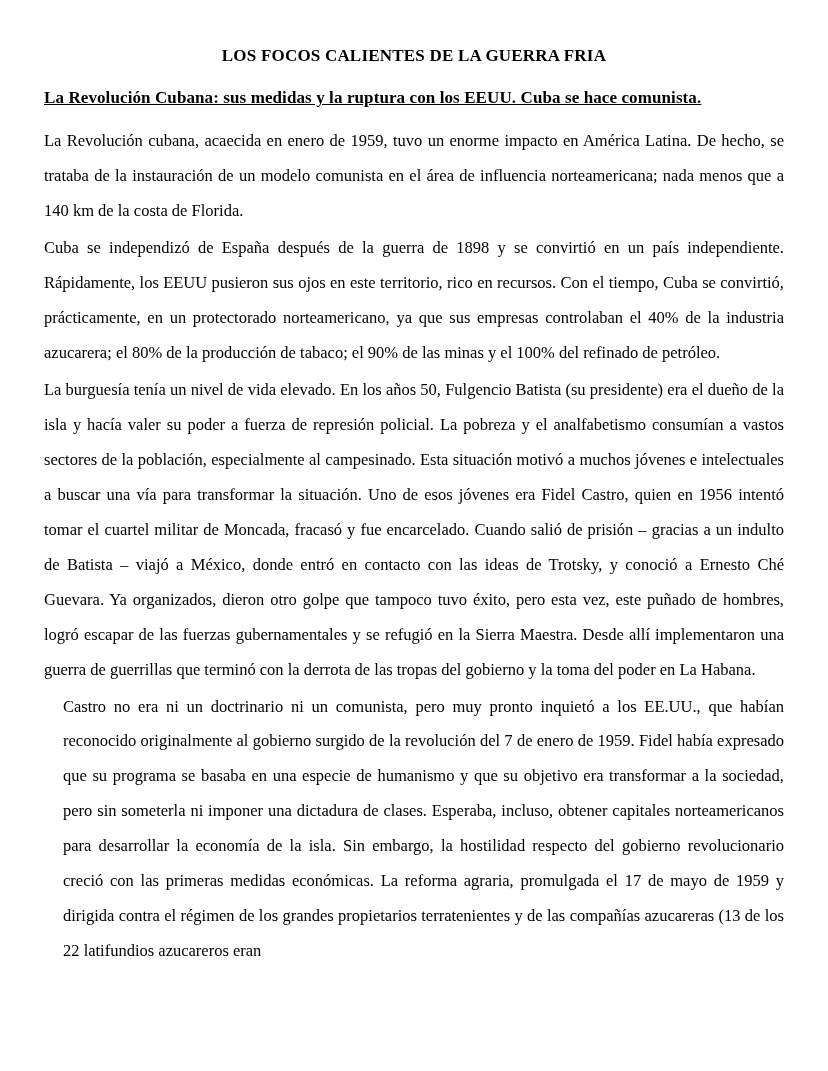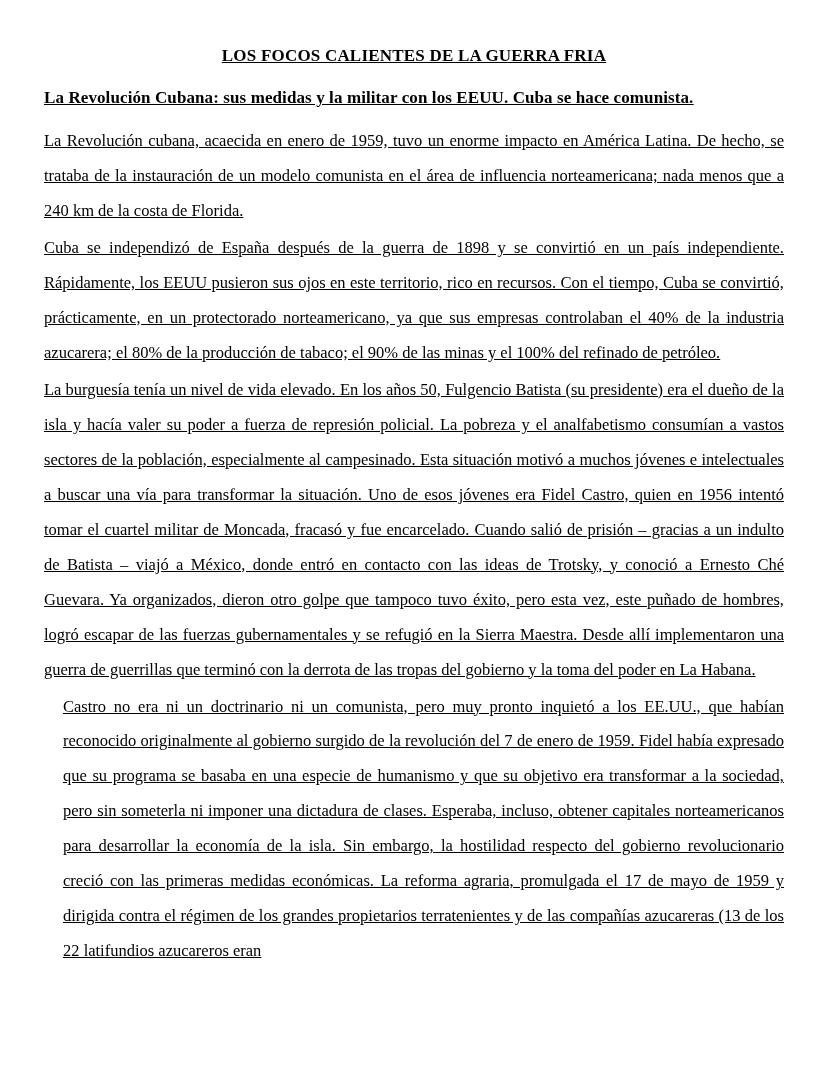--- a/index.html
+++ b/index.html
@@ -13,21 +13,20 @@
     font-family: "Liberation Serif", "DejaVu Serif", serif;
     color: #000000;
     overflow: hidden;
   }
   .page {
     width: 828px;
     height: 1071px;
     box-sizing: border-box;
     padding: 42px 44px 9px 44px;
     background: #ffffff;
-    text-decoration: underline;
   }
   .doc-title {
     text-align: center;
     font-weight: bold;
     font-size: 17px;
     letter-spacing: 0.2px;
     margin: 4px 0 22px 0;
   }
   .section-heading {
     font-weight: bold;
@@ -50,23 +49,23 @@
     margin-left: 19px;
   }
 </style>
 </head>
 <body>
 
 <div class="page">
 
   <div class="doc-title">LOS FOCOS CALIENTES DE LA GUERRA FRIA</div>
 
-  <div class="section-heading">La Revolución Cubana: sus medidas y la militar con los EEUU. Cuba se hace comunista.</div>
+  <div class="section-heading">La Revolución Cubana: sus medidas y la ruptura con los EEUU. Cuba se hace comunista.</div>
 
-  <p class="para">La Revolución cubana, acaecida en enero de 1959, tuvo un enorme impacto en América Latina. De hecho, se trataba de la instauración de un modelo comunista en el área de influencia norteamericana; nada menos que a 240 km de la costa de Florida.</p>
+  <p class="para">La Revolución cubana, acaecida en enero de 1959, tuvo un enorme impacto en América Latina. De hecho, se trataba de la instauración de un modelo comunista en el área de influencia norteamericana; nada menos que a 140 km de la costa de Florida.</p>
 
   <p class="para">Cuba se independizó de España después de la guerra de 1898 y se convirtió en un país independiente. Rápidamente, los EEUU pusieron sus ojos en este territorio, rico en recursos. Con el tiempo, Cuba se convirtió, prácticamente, en un protectorado norteamericano, ya que sus empresas controlaban el 40% de la industria azucarera; el 80% de la producción de tabaco; el 90% de las minas y el 100% del refinado de petróleo.</p>
 
   <p class="para">La burguesía tenía un nivel de vida elevado. En los años 50, Fulgencio Batista (su presidente) era el dueño de la isla y hacía valer su poder a fuerza de represión policial. La pobreza y el analfabetismo consumían a vastos sectores de la población, especialmente al campesinado. Esta situación motivó a muchos jóvenes e intelectuales a buscar una vía para transformar la situación. Uno de esos jóvenes era Fidel Castro, quien en 1956 intentó tomar el cuartel militar de Moncada, fracasó y fue encarcelado. Cuando salió de prisión – gracias a un indulto de Batista – viajó a México, donde entró en contacto con las ideas de Trotsky, y conoció a Ernesto Ché Guevara. Ya organizados, dieron otro golpe que tampoco tuvo éxito, pero esta vez, este puñado de hombres, logró escapar de las fuerzas gubernamentales y se refugió en la Sierra Maestra. Desde allí implementaron una guerra de guerrillas que terminó con la derrota de las tropas del gobierno y la toma del poder en La Habana.</p>
 
   <p class="para">Castro no era ni un doctrinario ni un comunista, pero muy pronto inquietó a los EE.UU., que habían reconocido originalmente al gobierno surgido de la revolución del 7 de enero de 1959. Fidel había expresado que su programa se basaba en una especie de humanismo y que su objetivo era transformar a la sociedad, pero sin someterla ni imponer una dictadura de clases. Esperaba, incluso, obtener capitales norteamericanos para desarrollar la economía de la isla. Sin embargo, la hostilidad respecto del gobierno revolucionario creció con las primeras medidas económicas. La reforma agraria, promulgada el 17 de mayo de 1959 y dirigida contra el régimen de los grandes propietarios terratenientes y de las compañías azucareras (13 de los 22 latifundios azucareros eran</p>
 
 </div>
 
 </body></html>

